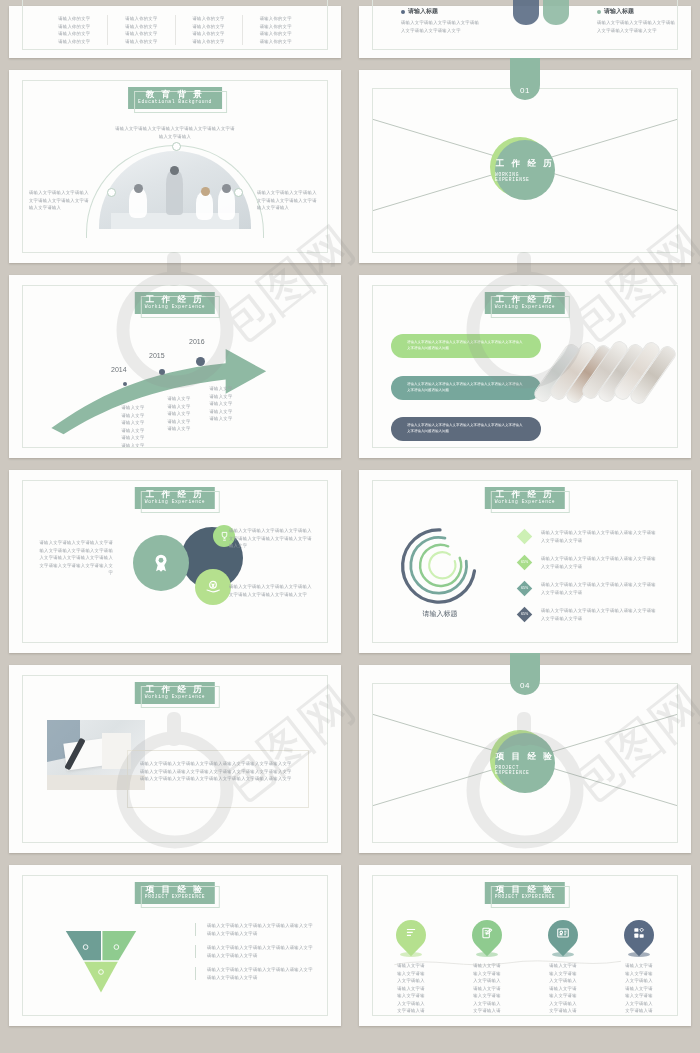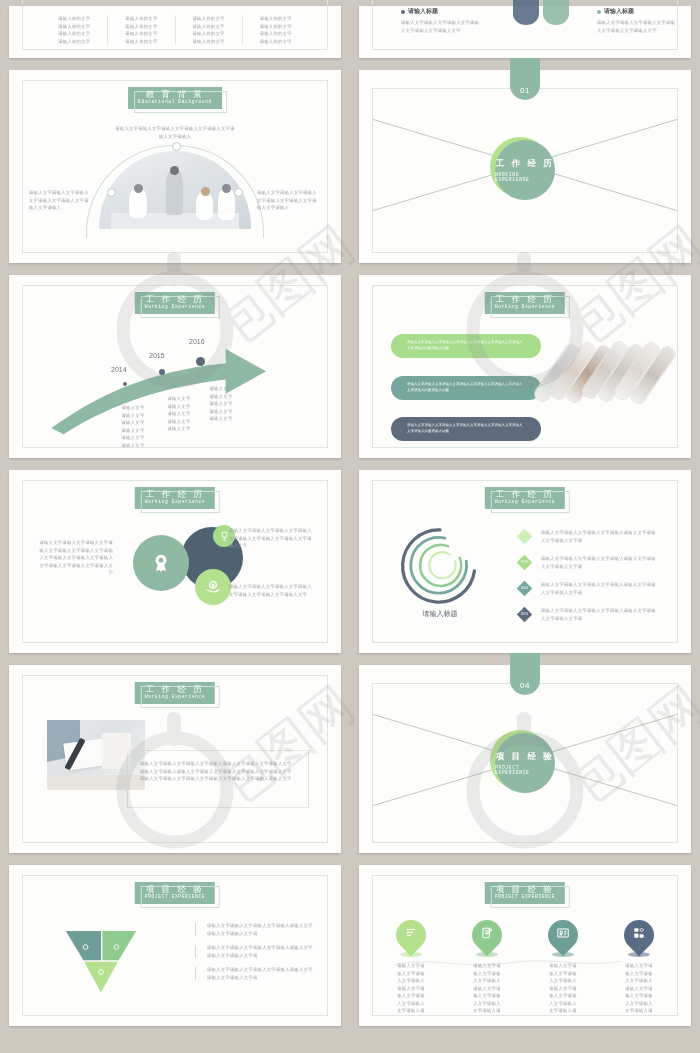--- a/index.html
+++ b/index.html
@@ -34,21 +34,21 @@
   
   .badge{
     position:absolute;left:50%;top:6px;transform:translateX(-50%);
     background:#8fb9a3;
     padding:3px 10px 4px;
     text-align:center;
     color:#fff;
     line-height:1.05;
     z-index:5;
   }
-  .badge .cn{font-size:8.5px;letter-spacing:2.5px;font-weight:400;display:block;}
+  .badge .cn{font-size:8.5px;letter-spacing:2.5px;font-weight:700;display:block;}
   .badge .en{font-size:4.6px;letter-spacing:.6px;display:block;margin-top:1.5px;
              font-family:"Liberation Mono","DejaVu Sans Mono",monospace;}
   .badge::after{
     content:"";position:absolute;left:6px;right:-5px;top:4px;bottom:-4px;
     border:1px solid #cfe0d4;z-index:-1;
   }
   
   .ph{color:#9aa0a6;font-size:4.3px;line-height:1.75;letter-spacing:.3px;}
   
   .cols{position:absolute;left:6%;right:6%;top:8px;display:flex;}

